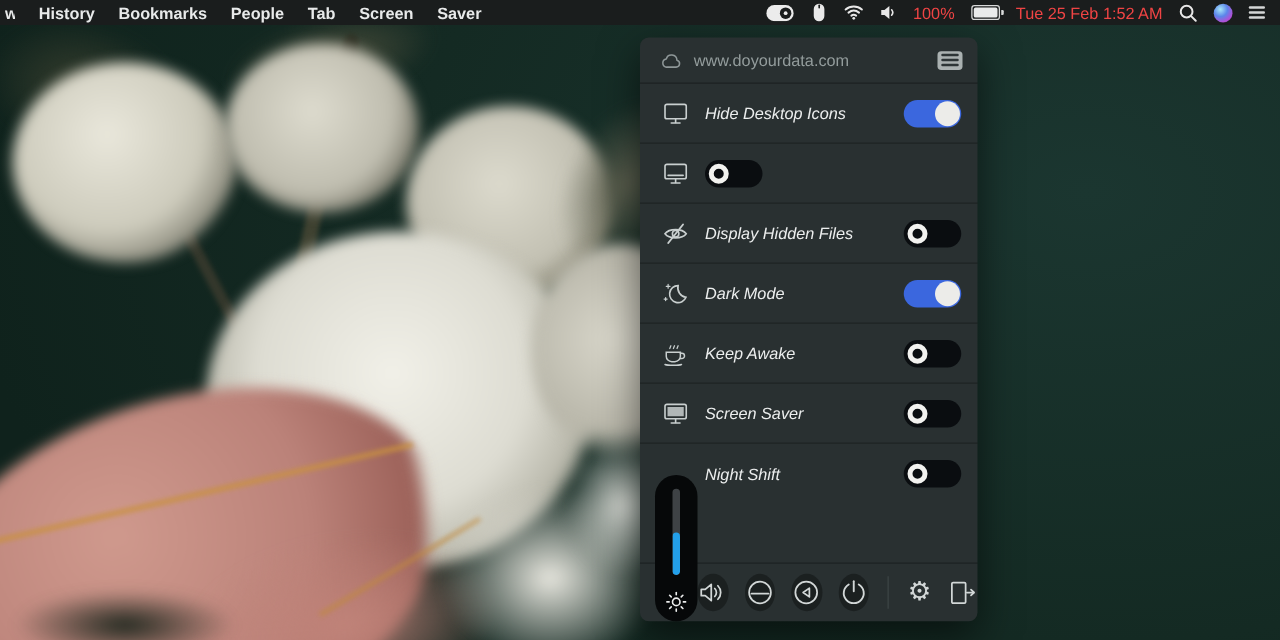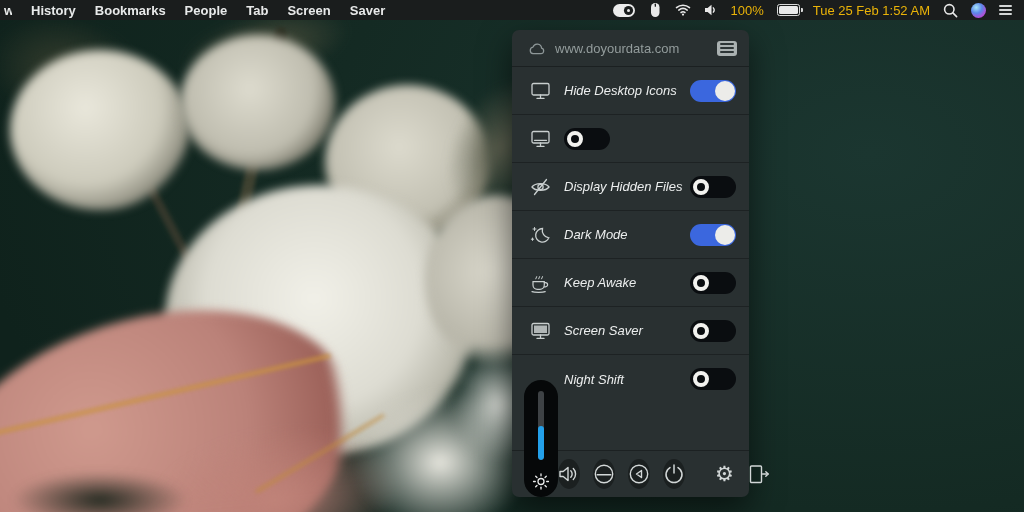--- a/index.html
+++ b/index.html
@@ -46,33 +46,33 @@
   .cornerleaf{left:-10px;top:465px;width:220px;height:70px;
     background:radial-gradient(closest-side,#20281f,rgba(20,25,18,0) 80%);}
 
   
   .menubar{position:absolute;left:0;top:0;right:0;height:20px;background:#1a1d1d;
     display:flex;align-items:center;justify-content:space-between;color:#e8eaea;
     font-size:13px;z-index:20;}
   .menu-left{display:flex;align-items:center;gap:19px;padding-left:12px;font-weight:600;white-space:nowrap;}
   .menu-left .clip{margin-left:-8px;width:8px;overflow:hidden;display:inline-block;}
   .menu-right{display:flex;align-items:center;gap:13px;padding-right:12px;}
-  .mb-text{font-size:13px;color:#eab308;white-space:nowrap;}
+  .mb-text{font-size:13px;color:#ef4444;white-space:nowrap;}
   .mb-ic{display:inline-flex;align-items:center;justify-content:center;}
   .battery{position:relative;width:21px;height:10px;border:1px solid #d9dada;border-radius:2.5px;}
   .battery i{position:absolute;inset:1px;background:#e9eaea;border-radius:1.5px;}
   .battery::after{content:"";position:absolute;right:-4px;top:2.5px;width:2px;height:4px;
     background:#d9dada;border-radius:0 1px 1px 0;}
   .siri{width:15px;height:15px;border-radius:50%;
     background:radial-gradient(circle at 35% 30%,#a7e6f8 0%,#5b86ea 40%,#b14fd6 72%,#33246a 100%);}
   .nc{display:flex;flex-direction:column;gap:2.4px;}
   .nc i{display:block;width:13px;height:1.7px;background:#d4d6d6;border-radius:1px;}
 
   
-  .panel{position:absolute;left:512px;top:30px;width:237px;height:467px;background:#293031;
+  .panel{position:absolute;left:512px;top:30px;width:270px;height:467px;background:#293031;
     border-radius:7px;box-shadow:0 12px 32px rgba(0,0,0,.55);z-index:10;color:#eceeee;}
   .phead{height:36px;display:flex;align-items:center;padding:0 12px 0 16px;
     border-bottom:1px solid rgba(0,0,0,.32);}
   .phead .site{flex:1;margin-left:9px;font-size:13px;color:#939c9c;}
   .burger{width:20px;height:15px;background:#aab1b1;border-radius:3px;display:flex;
     flex-direction:column;justify-content:center;gap:2.2px;padding:0 3px;box-sizing:border-box;}
   .burger i{display:block;height:1.6px;background:#2d3536;border-radius:1px;}
   .prow{height:48px;display:flex;align-items:center;padding:0 13px 0 16px;box-sizing:border-box;
     border-bottom:1px solid rgba(0,0,0,.28);font-style:italic;}
   .prow .ric{width:24px;margin-right:12px;display:flex;align-items:center;justify-content:center;}

